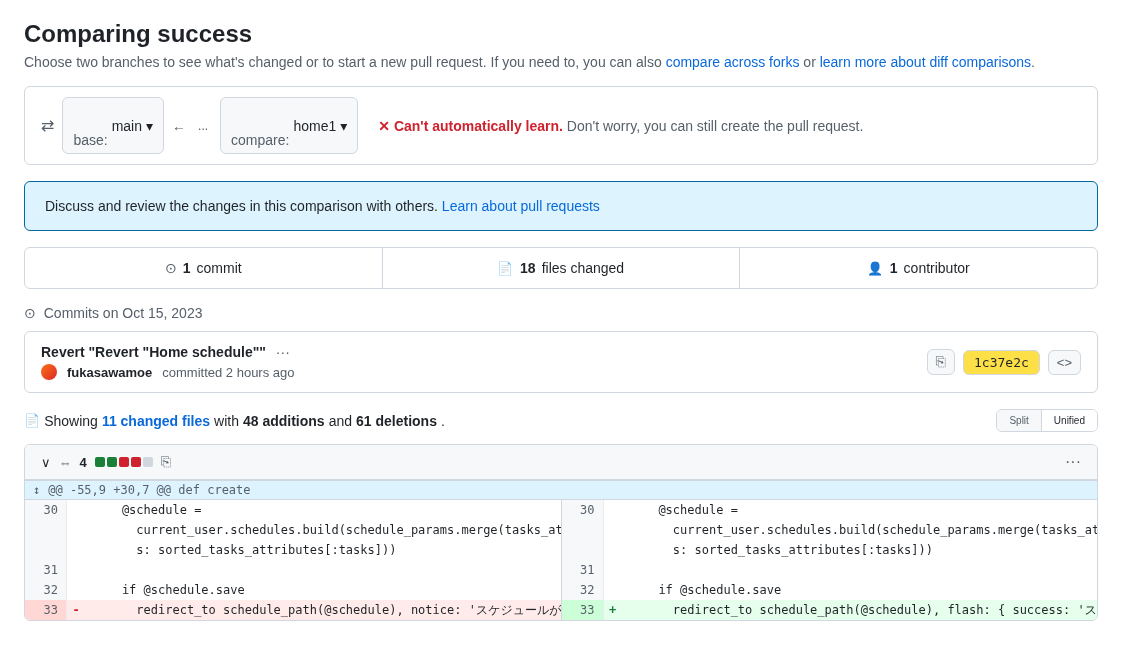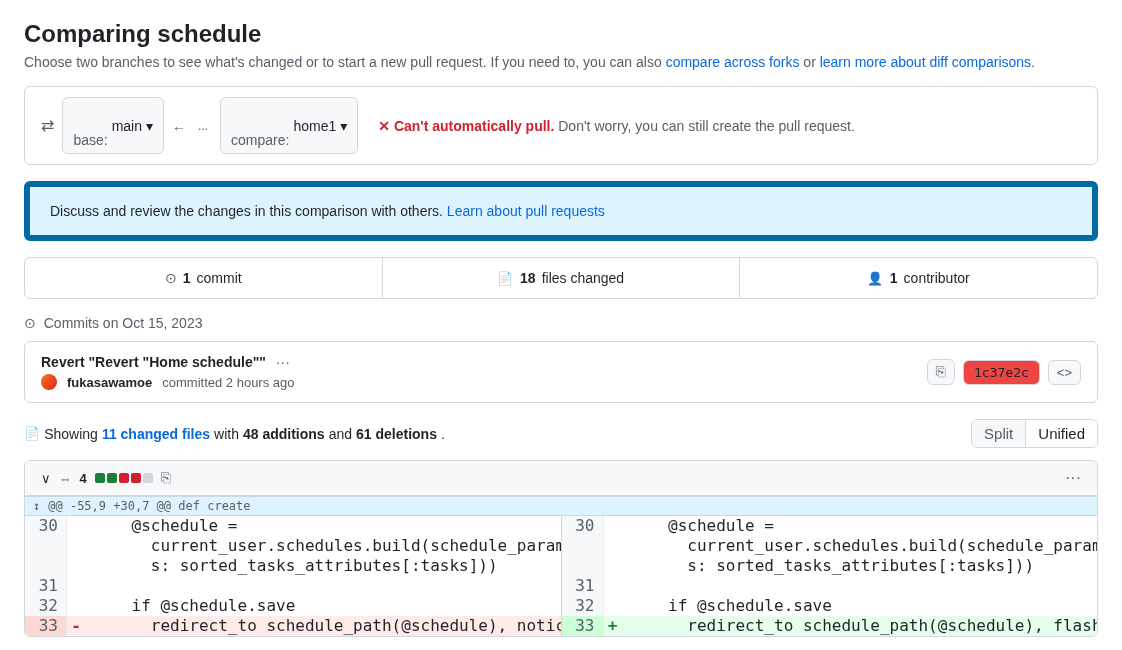--- a/index.html
+++ b/index.html
@@ -58,21 +58,21 @@
       padding: 2px 4px;
     }
     .merge-warning {
       color: #cf222e;
       font-weight: 600;
     }
     .merge-text { color: #57606a; }
 
     .info-box {
       background: #ddf4ff;
-      border: 6px solid #0369a1;
+      border: 1px solid #0369a1;
       border-radius: 6px;
       padding: 16px 20px;
       display: flex;
       align-items: flex-end;
       justify-content: space-between;
       margin-bottom: 16px;
     }
     .info-box-text { color: #1f2328; }
     .info-box-text a { color: #0969da; text-decoration: none; }
     .create-pr-btn {
@@ -153,21 +153,21 @@
       border: 1px solid #d0d7de;
       background: #f6f8fa;
       border-radius: 6px;
       padding: 4px 8px;
       cursor: pointer;
       color: #57606a;
       font-size: 13px;
     }
     .commit-hash {
       border: 1px solid #d0d7de;
-      background: #ef4444;
+      background: #fde047;
       border-radius: 6px;
       padding: 4px 10px;
       font-family: monospace;
       font-size: 13px;
       color: #1f2328;
     }
 
     .showing-bar {
       display: flex;
       align-items: center;
@@ -182,21 +182,21 @@
       display: flex;
       border: 1px solid #d0d7de;
       border-radius: 6px;
       overflow: hidden;
     }
     .view-btn {
       padding: 5px 12px;
       background: #f6f8fa;
       border: none;
       cursor: pointer;
-      font-size: 15px;
+      font-size: 10px;
       color: #57606a;
     }
     .view-btn.active {
       background: #fff;
       color: #1f2328;
       font-weight: 500;
     }
     .view-btn:first-child { border-right: 1px solid #d0d7de; }
 
     .diff-container {
@@ -251,21 +251,21 @@
     .split-half {
       flex: 1;
       overflow: hidden;
     }
     .split-half + .split-half {
       border-left: 1px solid #d0d7de;
     }
     .split-row {
       display: flex;
       font-family: monospace;
-      font-size: 16px;
+      font-size: 12px;
       line-height: 20px;
     }
     .split-line-num {
       min-width: 42px;
       text-align: right;
       padding: 0 8px;
       color: #57606a;
       border-right: 1px solid #eaecef;
       user-select: none;
       background: #f6f8fa;
@@ -296,21 +296,21 @@
       color: #57606a;
       border-top: 1px solid #d0d7de;
       border-bottom: 1px solid #d0d7de;
     }
     .diff-body { overflow-x: auto; }
     .chevron { cursor: pointer; }
   </style>
 </head>
 <body>
 
-<h1>Comparing schedule</h1>
+<h1>Comparing success</h1>
 
 <p class="subtitle">
   <span>Choose two branches to see what's changed or to start a new pull request. If you need to, you can also</span>
   <a href="#">compare across forks</a>
   <span>or</span>
   <a href="#">learn more about diff comparisons</a><span>.</span>
 </p>
 
 <div class="branch-bar">
   <span style="cursor:pointer;color:#57606a;font-size:16px;">⇄</span>
@@ -320,21 +320,21 @@
     <span>▾</span>
   </div>
   <span class="arrow-icon">←</span>
   <button class="more-btn">...</button>
   <div class="branch-select">
     <span class="label-prefix">compare:</span>
     <span>home1</span>
     <span>▾</span>
   </div>
   <span style="margin-left:12px;">
-    <span class="merge-warning">✕ Can't automatically pull.</span>
+    <span class="merge-warning">✕ Can't automatically learn.</span>
     <span class="merge-text">Don't worry, you can still create the pull request.</span>
   </span>
 </div>
 
 <div class="info-box">
   <div class="info-box-text">
     <span>Discuss and review the changes in this comparison with others.</span>
     <a href="#">Learn about pull requests</a>
   </div>
 </div>

